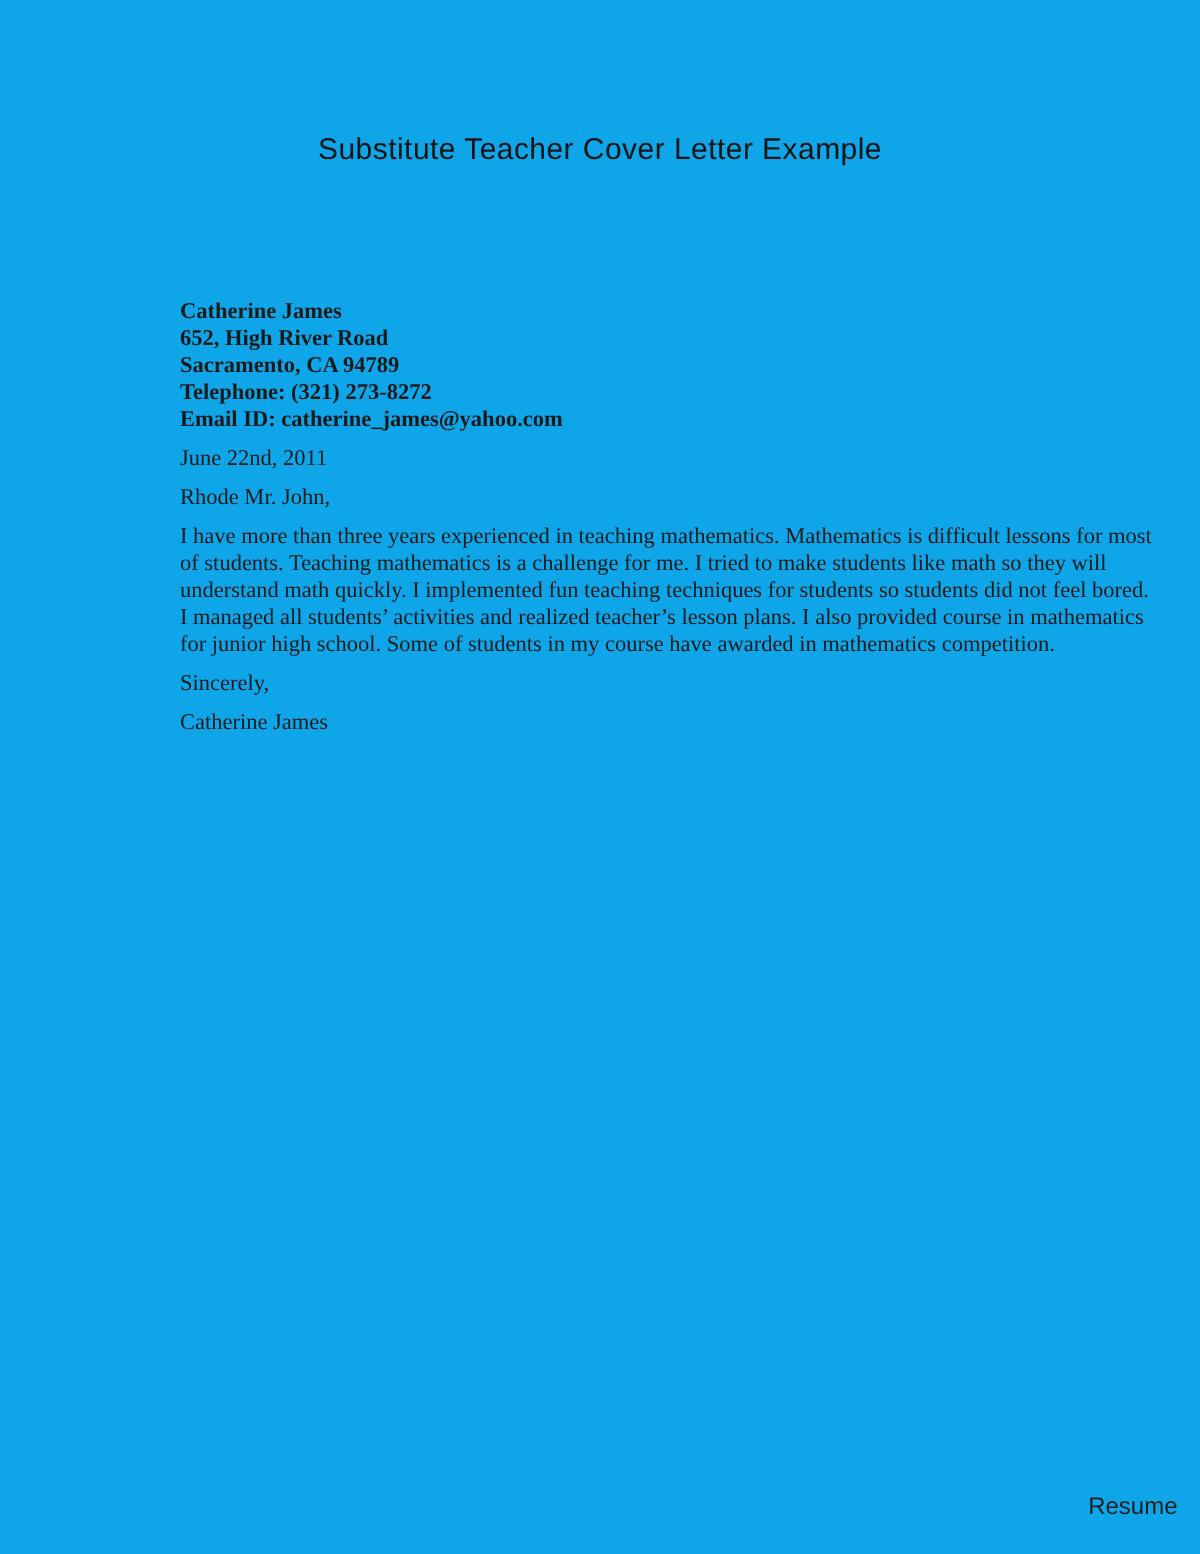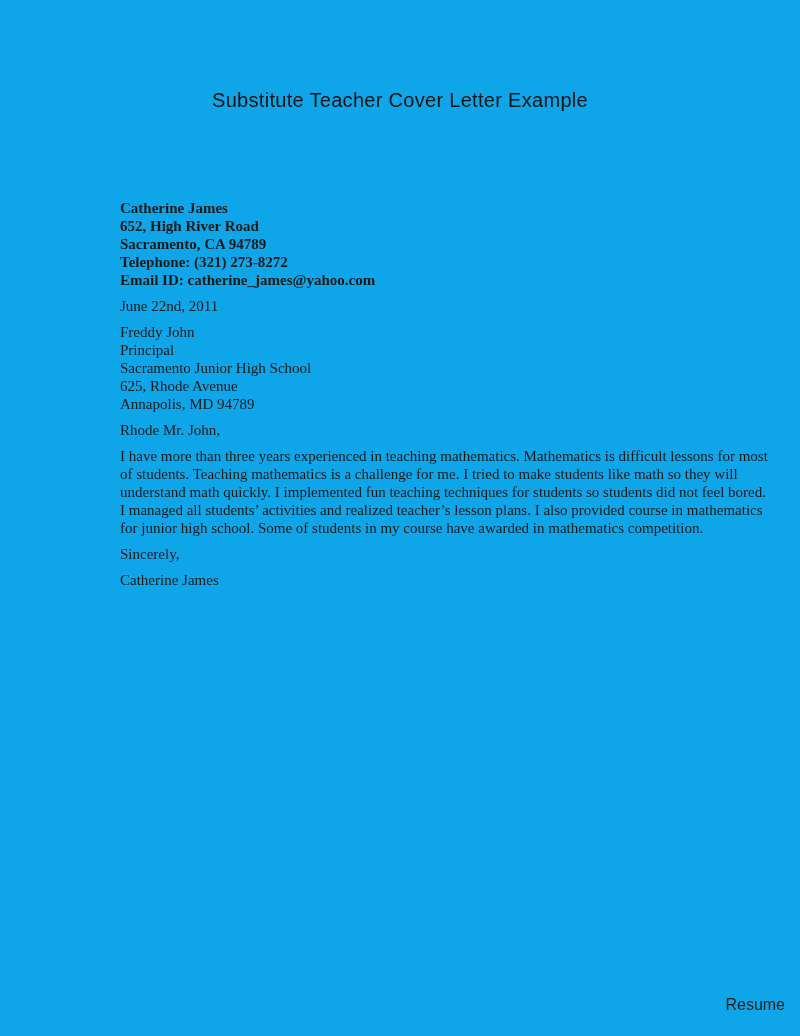--- a/index.html
+++ b/index.html
@@ -61,27 +61,20 @@
     <div class="block sender-block">
       <div>Catherine James</div>
       <div>652, High River Road</div>
       <div>Sacramento, CA 94789</div>
       <div>Telephone: (321) 273-8272</div>
       <div>Email ID: catherine_james@yahoo.com</div>
     </div>
 
     <p>June 22nd, 2011</p>
 
-    <div class="block">
-      <div>Freddy John</div>
-      <div>Principal</div>
-      <div>Sacramento Junior High School</div>
-      <div>625, Rhode Avenue</div>
-      <div>Annapolis, MD 94789</div>
-    </div>
 
     <p>Rhode Mr. John,</p>
 
     <p>I have more than three years experienced in teaching mathematics. Mathematics is difficult lessons for most of students. Teaching mathematics is a challenge for me. I tried to make students like math so they will understand math quickly. I implemented fun teaching techniques for students so students did not feel bored. I managed all students’ activities and realized teacher’s lesson plans. I also provided course in mathematics for junior high school. Some of students in my course have awarded in mathematics competition.</p>
 
     <p>Sincerely,</p>
     <p>Catherine James</p>
 
   </div>
 

